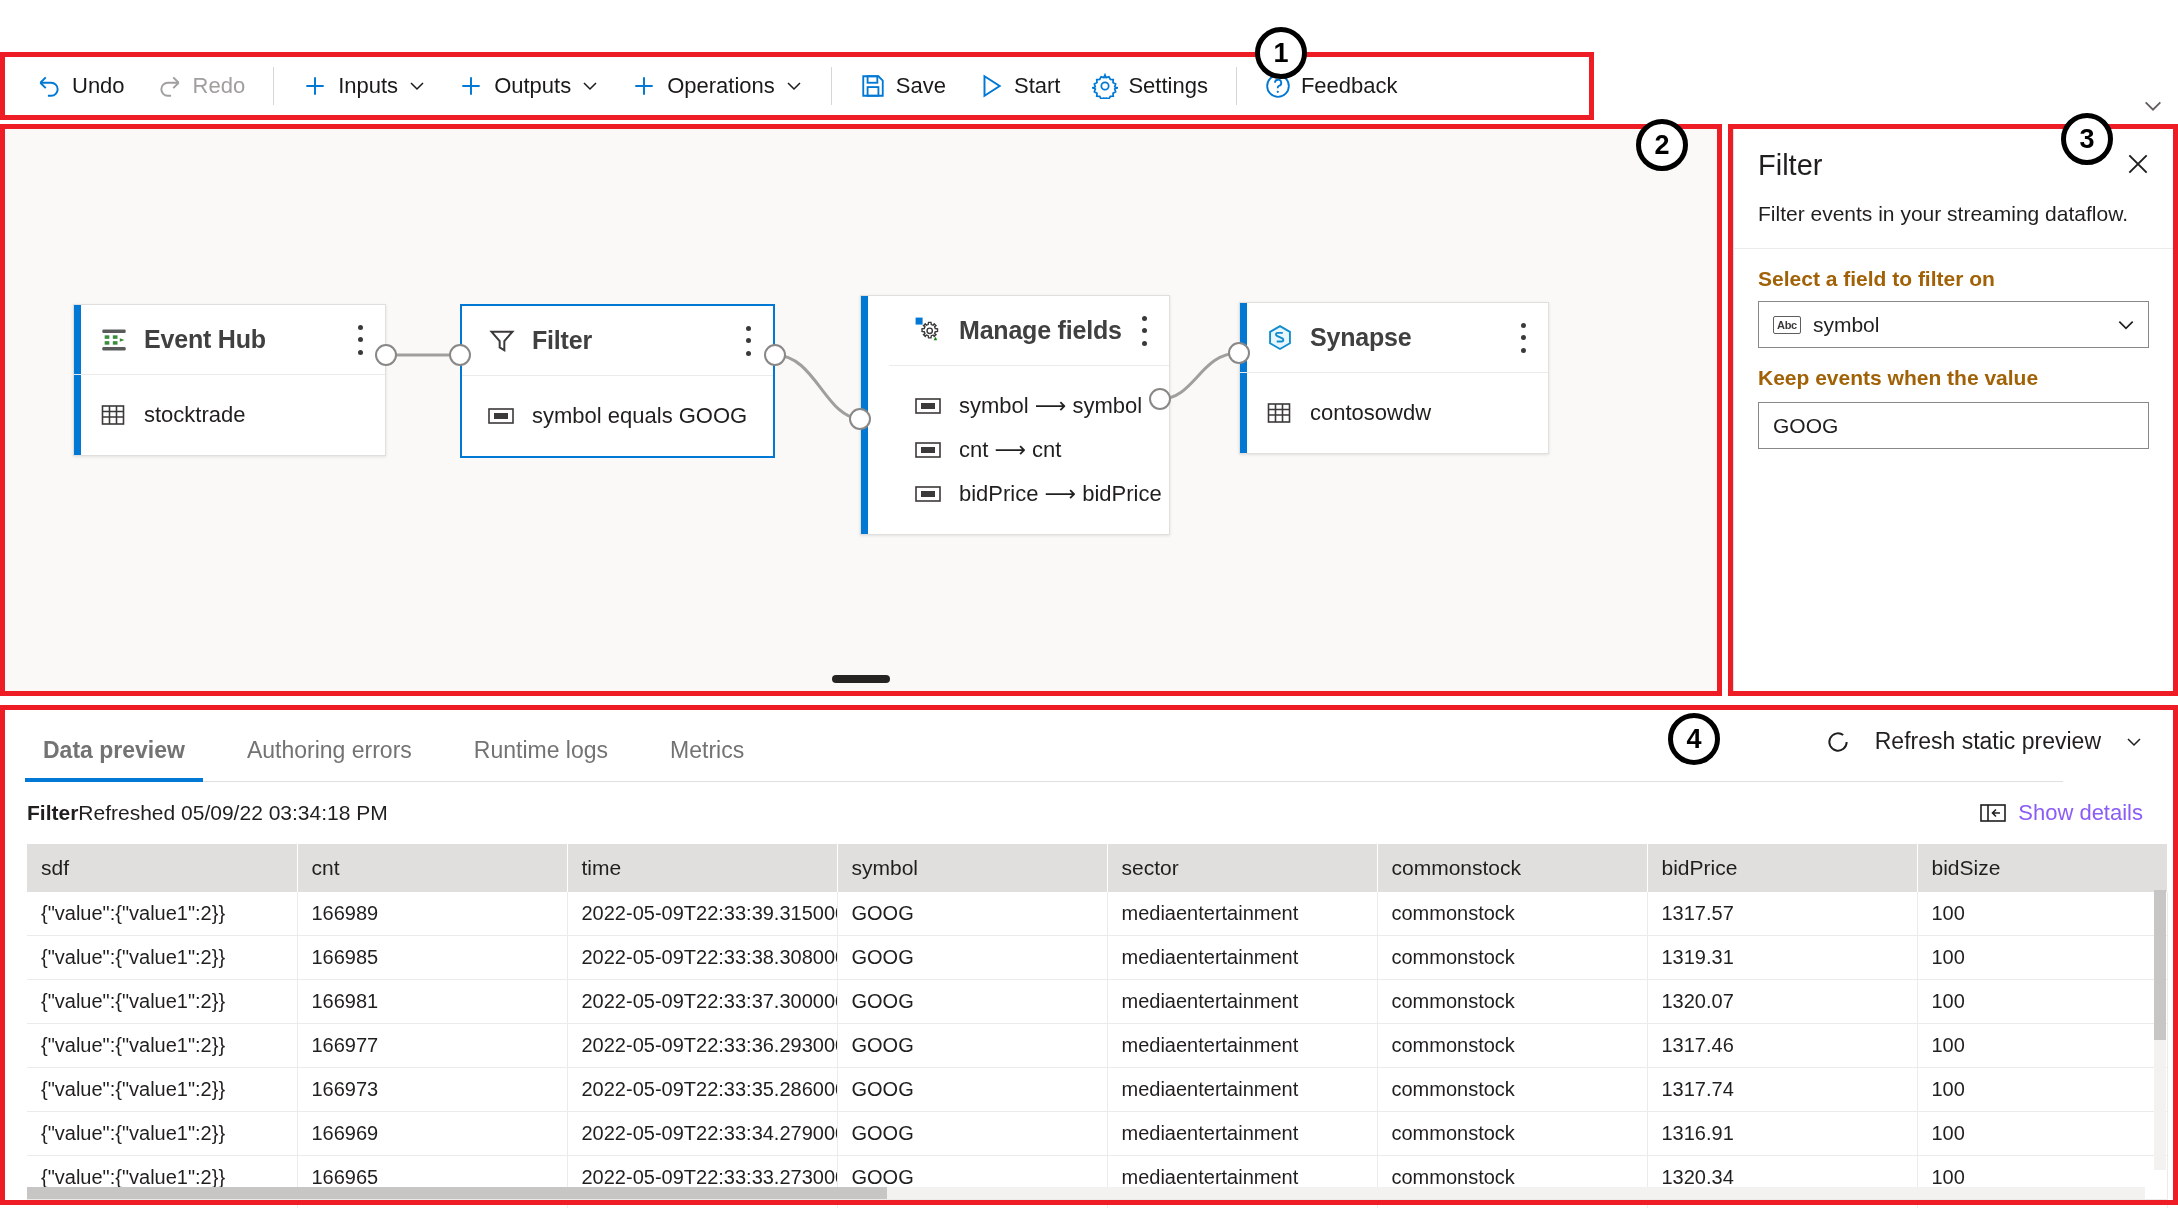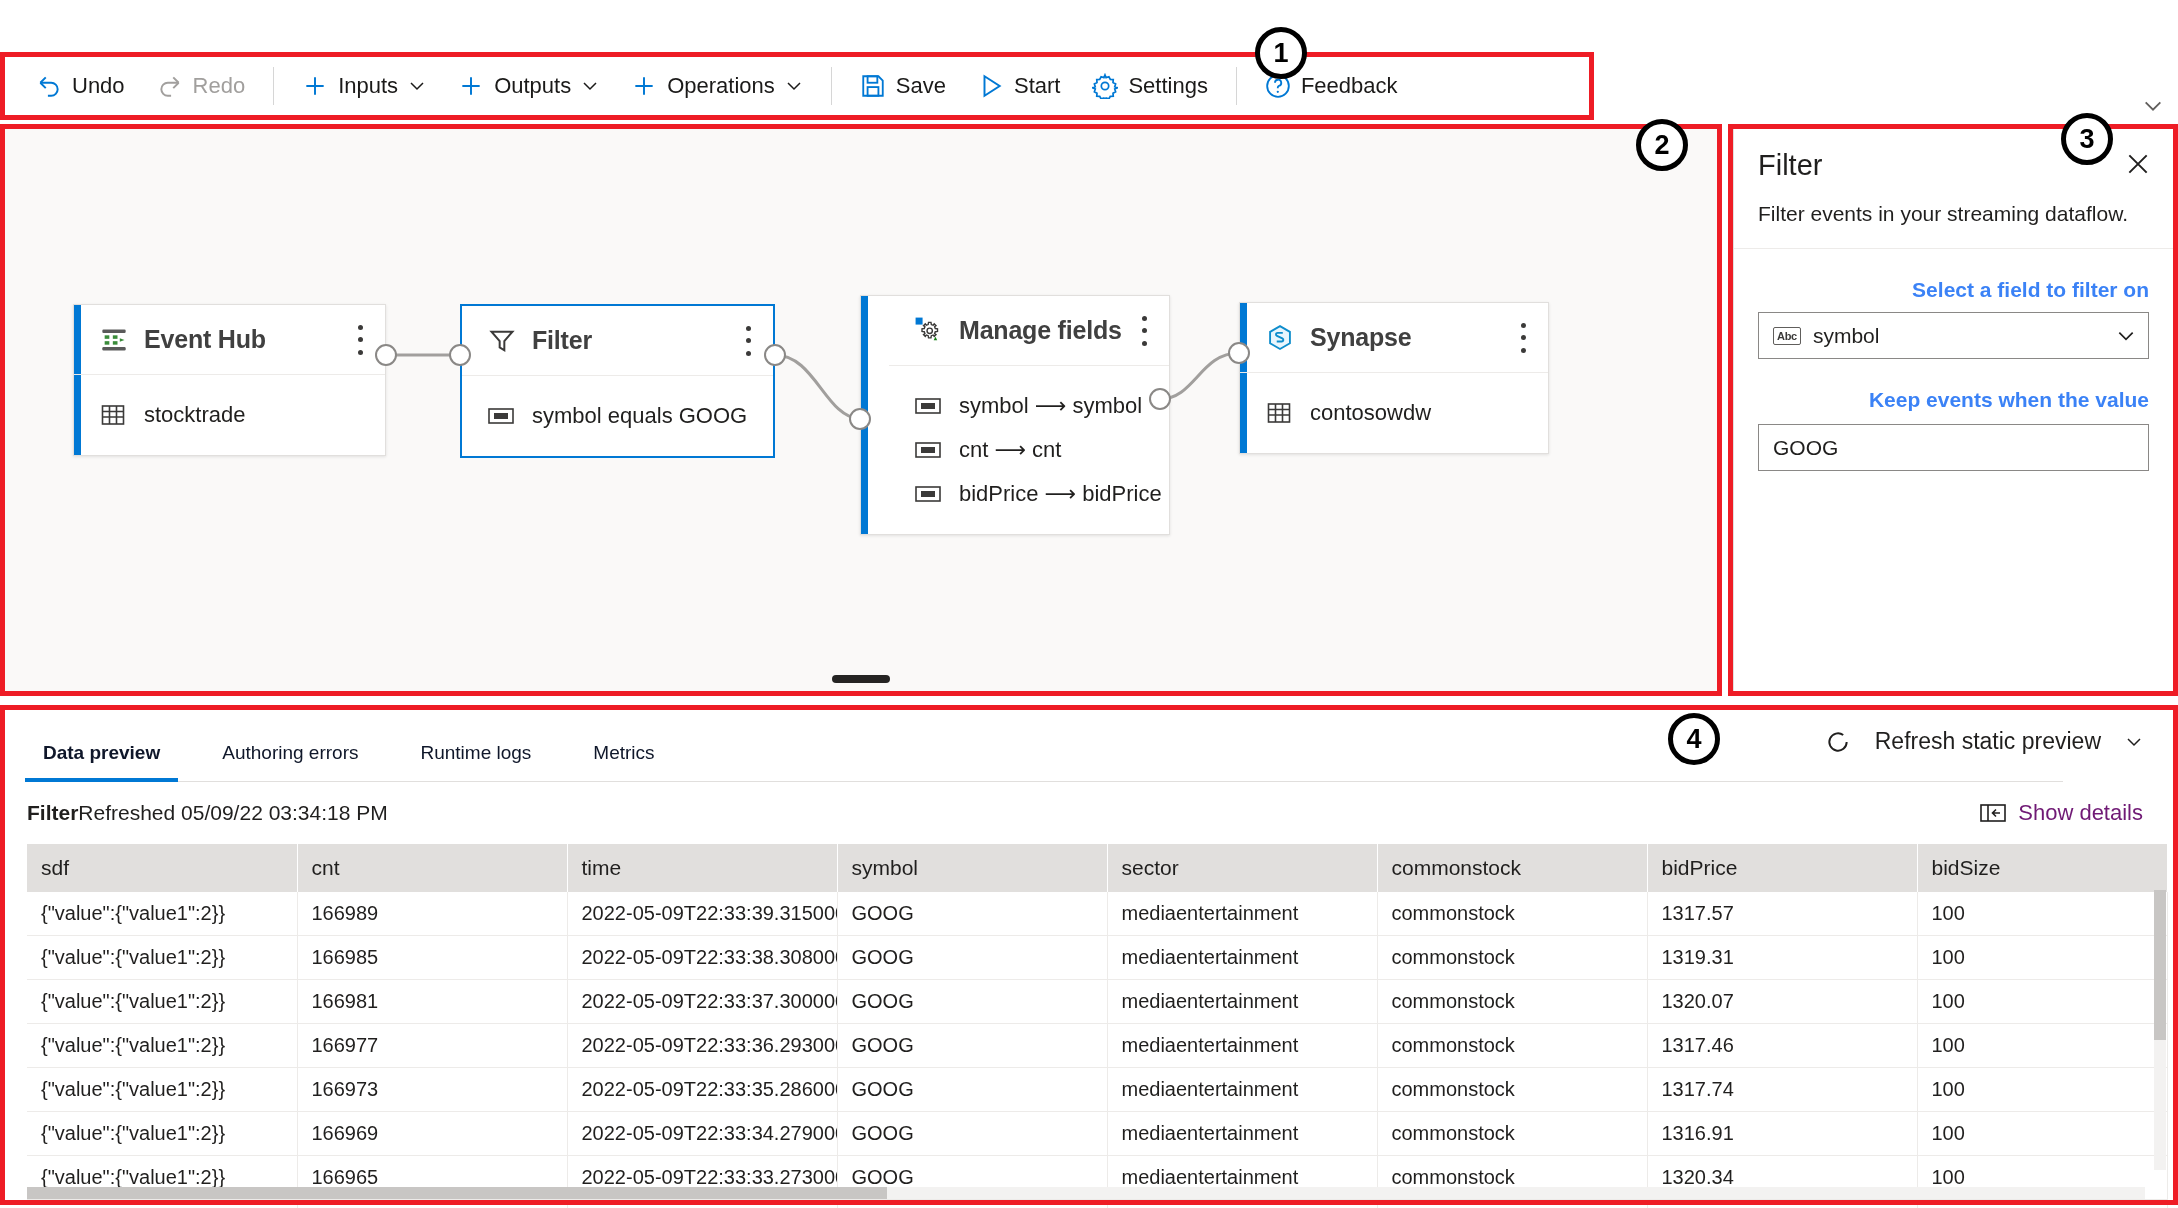--- a/index.html
+++ b/index.html
@@ -90,21 +90,21 @@
   
   .sidepanel {
     position:absolute; left:1733px; top:127px; width:440px; height:565px;
     background:#fff; border-left:1px solid #e1dfdd; padding:22px 24px 0 24px;
   }
   .sp-title { font-size:29px; font-weight:400; color:#201f1e; }
   .sp-close { position:absolute; right:22px; top:24px; width:26px; height:26px; color:#201f1e; cursor:pointer;}
   .sp-close svg { width:100%; height:100%; display:block;}
   .sp-sub { margin-top:20px; font-size:21px; color:#201f1e; }
   .sp-divider { margin:22px -24px 0 -24px; height:1px; background:#edebe9; }
-  .sp-label { margin-top:29px; font-size:21px; font-weight:700; color:#3b82f6;text-align:right; }
+  .sp-label { margin-top:18px; font-size:21px; font-weight:700; color:#a16207; }
   .sp-field {
     margin-top:10px; height:47px; border:1px solid #8a8886; background:#fff;
     display:flex; align-items:center; padding:0 12px 0 14px; font-size:21px; color:#201f1e;
     cursor:pointer;
   }
   .sp-field .val { flex:1; display:flex; align-items:center; gap:12px; }
   .sp-field .dd { width:20px; height:20px; color:#201f1e; }
   .sp-field .dd svg { width:100%; height:100%; display:block; }
   .abc-chip {
     border:1.5px solid #605e5c; border-radius:2px; font-size:11px; line-height:1;
@@ -112,41 +112,41 @@
     font-family:"Liberation Sans", sans-serif;
   }
   .sp-input { margin-top:12px; }
 
   
   .bottom {
     position:absolute; left:5px; top:710px; width:2168px; height:493px; background:#fff;
   }
   .tabs { height:72px; display:flex; align-items:flex-end; padding-left:20px; position:relative; }
   .tab {
-    font-size:19px; color:#0f172a; padding:0 18px 18px 18px; margin-right:26px; cursor:pointer; position:relative;
+    font-size:23px; color:#737373; padding:0 18px 18px 18px; margin-right:26px; cursor:pointer; position:relative;
   }
   .tab.active { font-weight:700; }
   .tab.active::after {
     content:""; position:absolute; left:0; right:0; bottom:0; height:4px; background:#0078d4;
   }
   .tabs-underline { position:absolute; left:20px; right:110px; bottom:0; height:1px; background:#e1dfdd; }
   .refresh-wrap {
     position:absolute; right:30px; top:18px; display:flex; align-items:center; gap:24px;
     font-size:23px; color:#201f1e; cursor:pointer;
   }
   .refresh-ico { width:26px; height:26px; }
   .refresh-ico svg { width:100%; height:100%; display:block; }
 
   .meta-row {
     height:62px; display:flex; align-items:center; padding:0 30px 0 22px; position:relative; font-size:21px;
   }
   .meta-row .strong { font-weight:700; }
   .show-details {
     position:absolute; right:30px; top:50%; transform:translateY(-50%);
-    display:flex; align-items:center; gap:12px; font-size:22px; color:#701a75; cursor:pointer;
+    display:flex; align-items:center; gap:12px; font-size:22px; color:#8b5cf6; cursor:pointer;
   }
   .sd-ico { width:26px; height:20px; }
   .sd-ico svg { width:100%; height:100%; display:block; }
 
   table.grid { border-collapse:collapse; width:2140px; margin-left:22px; table-layout:fixed; }
   table.grid th {
     background:#e1dfdd; font-weight:400; font-size:21px; text-align:left;
     padding:12px 14px; border-right:1px solid #fff; color:#201f1e; height:44px;
   }
   table.grid td {

